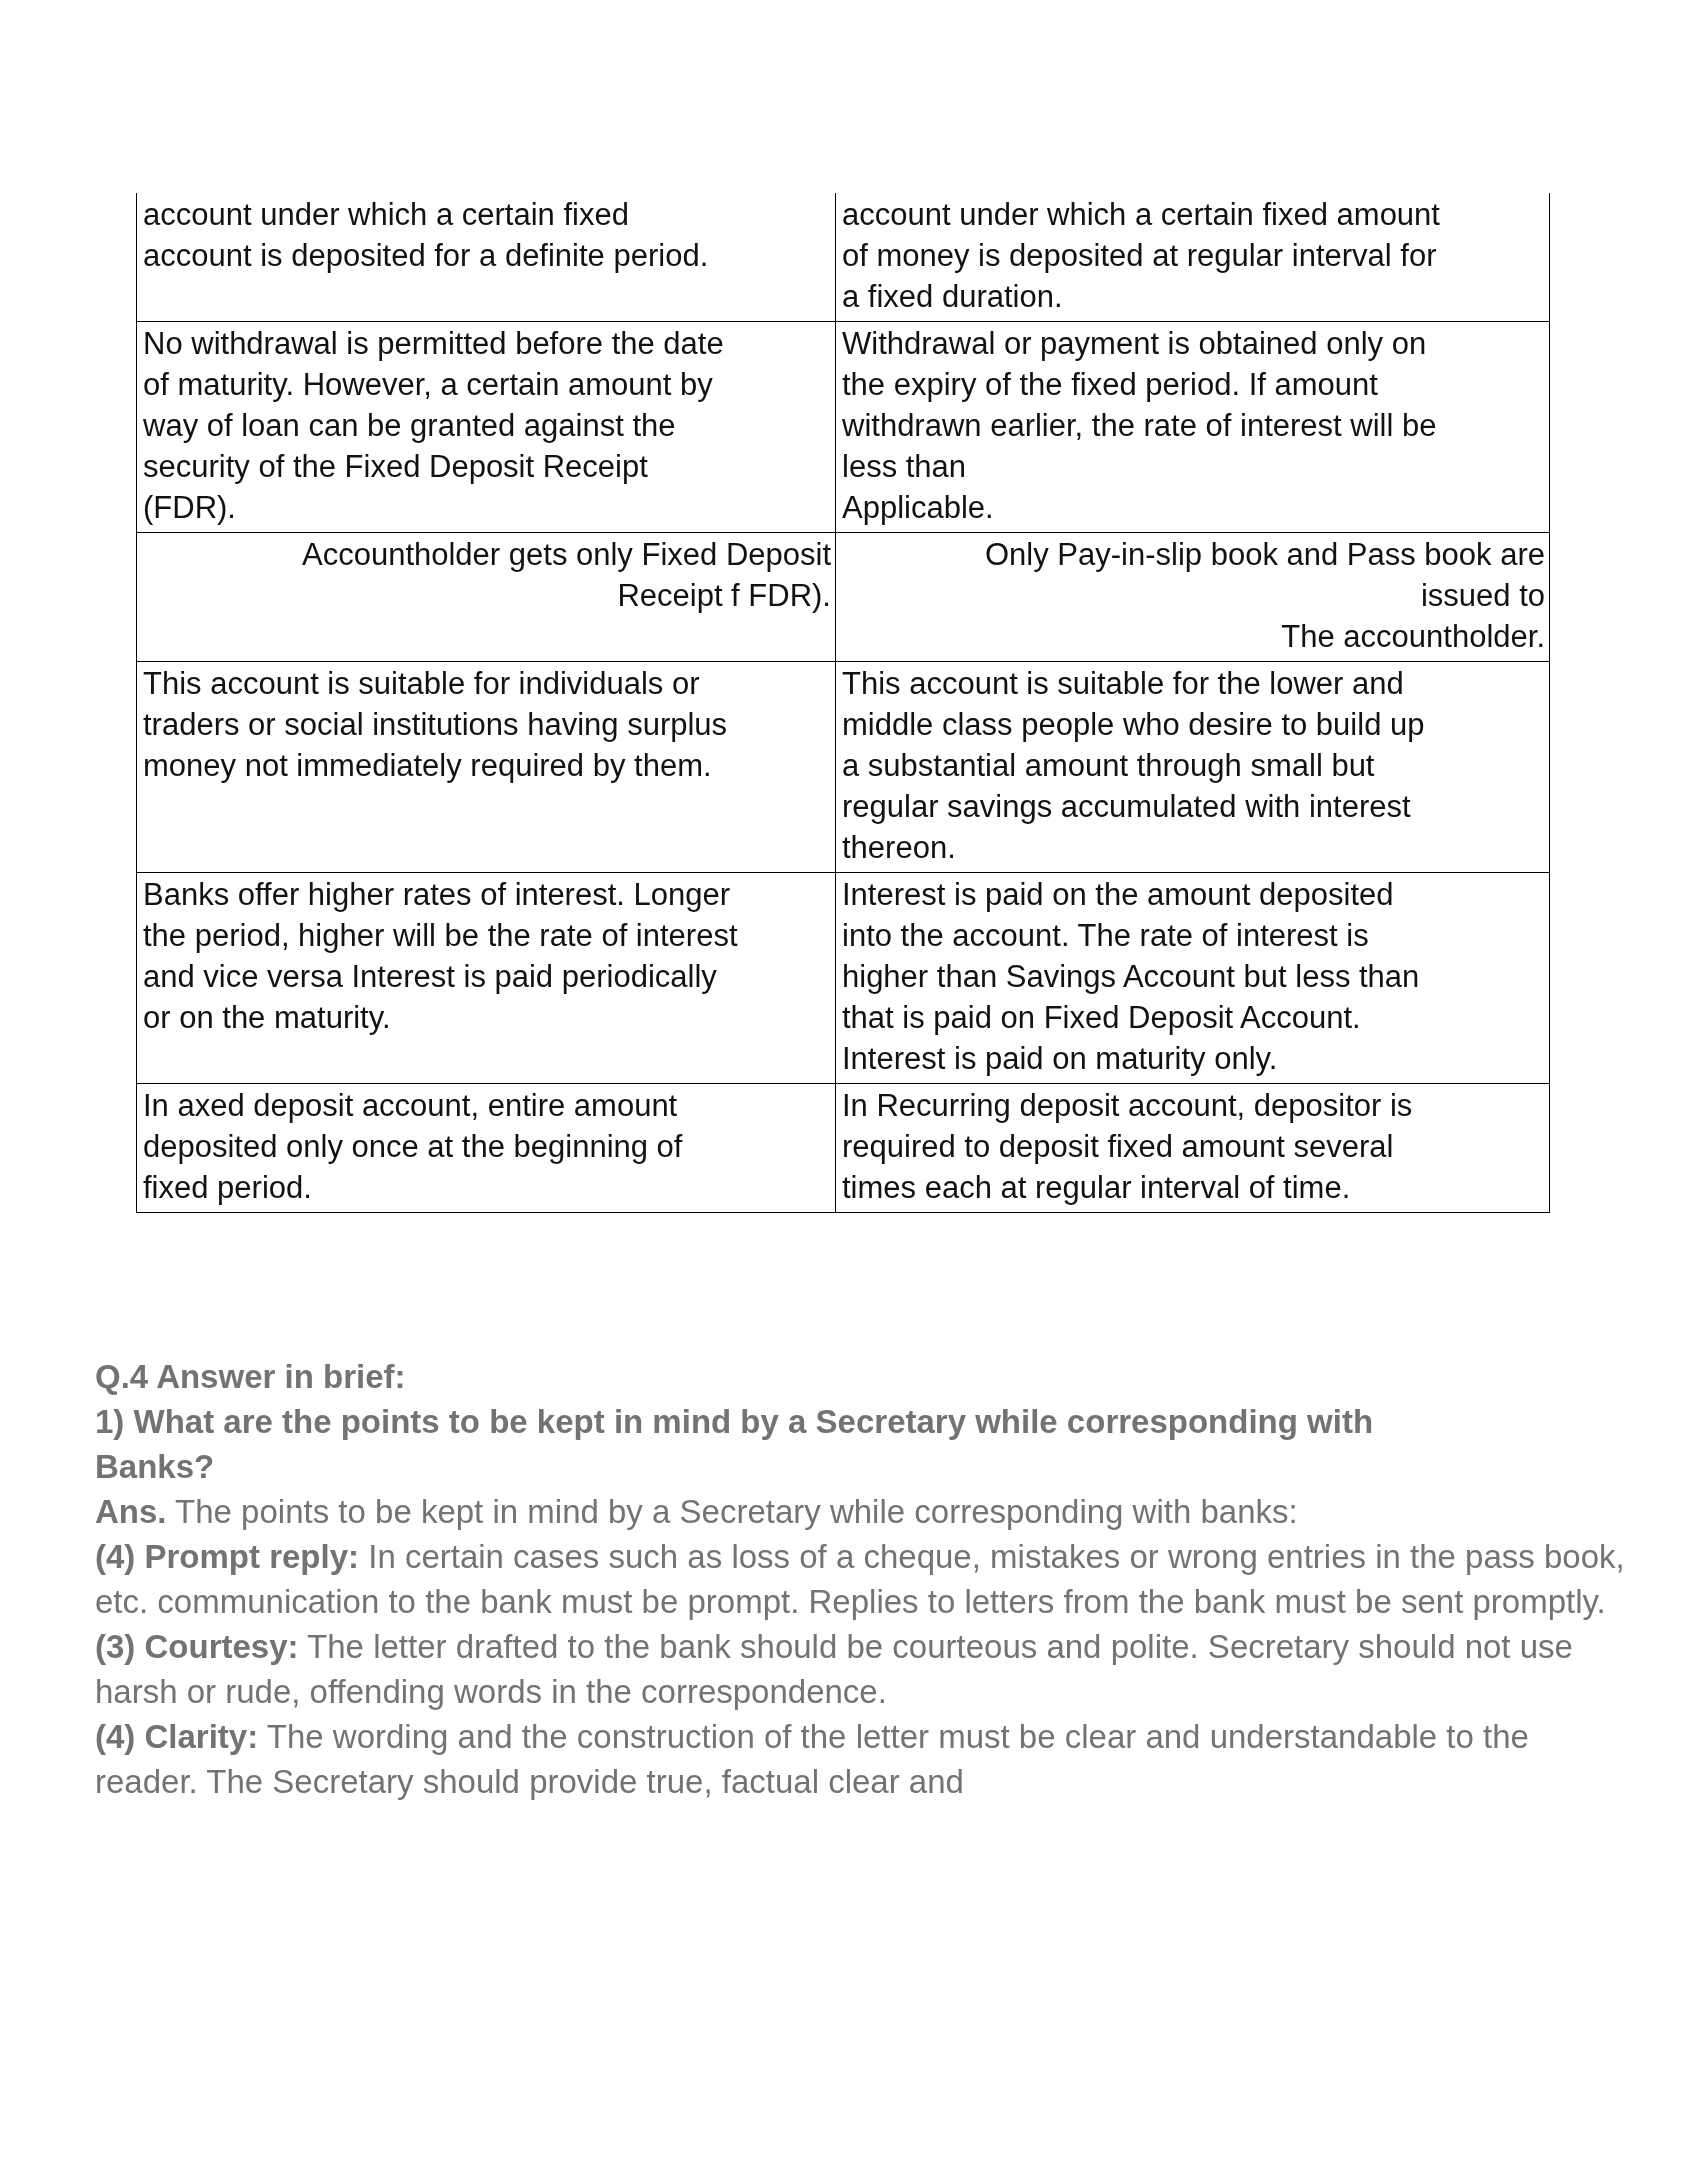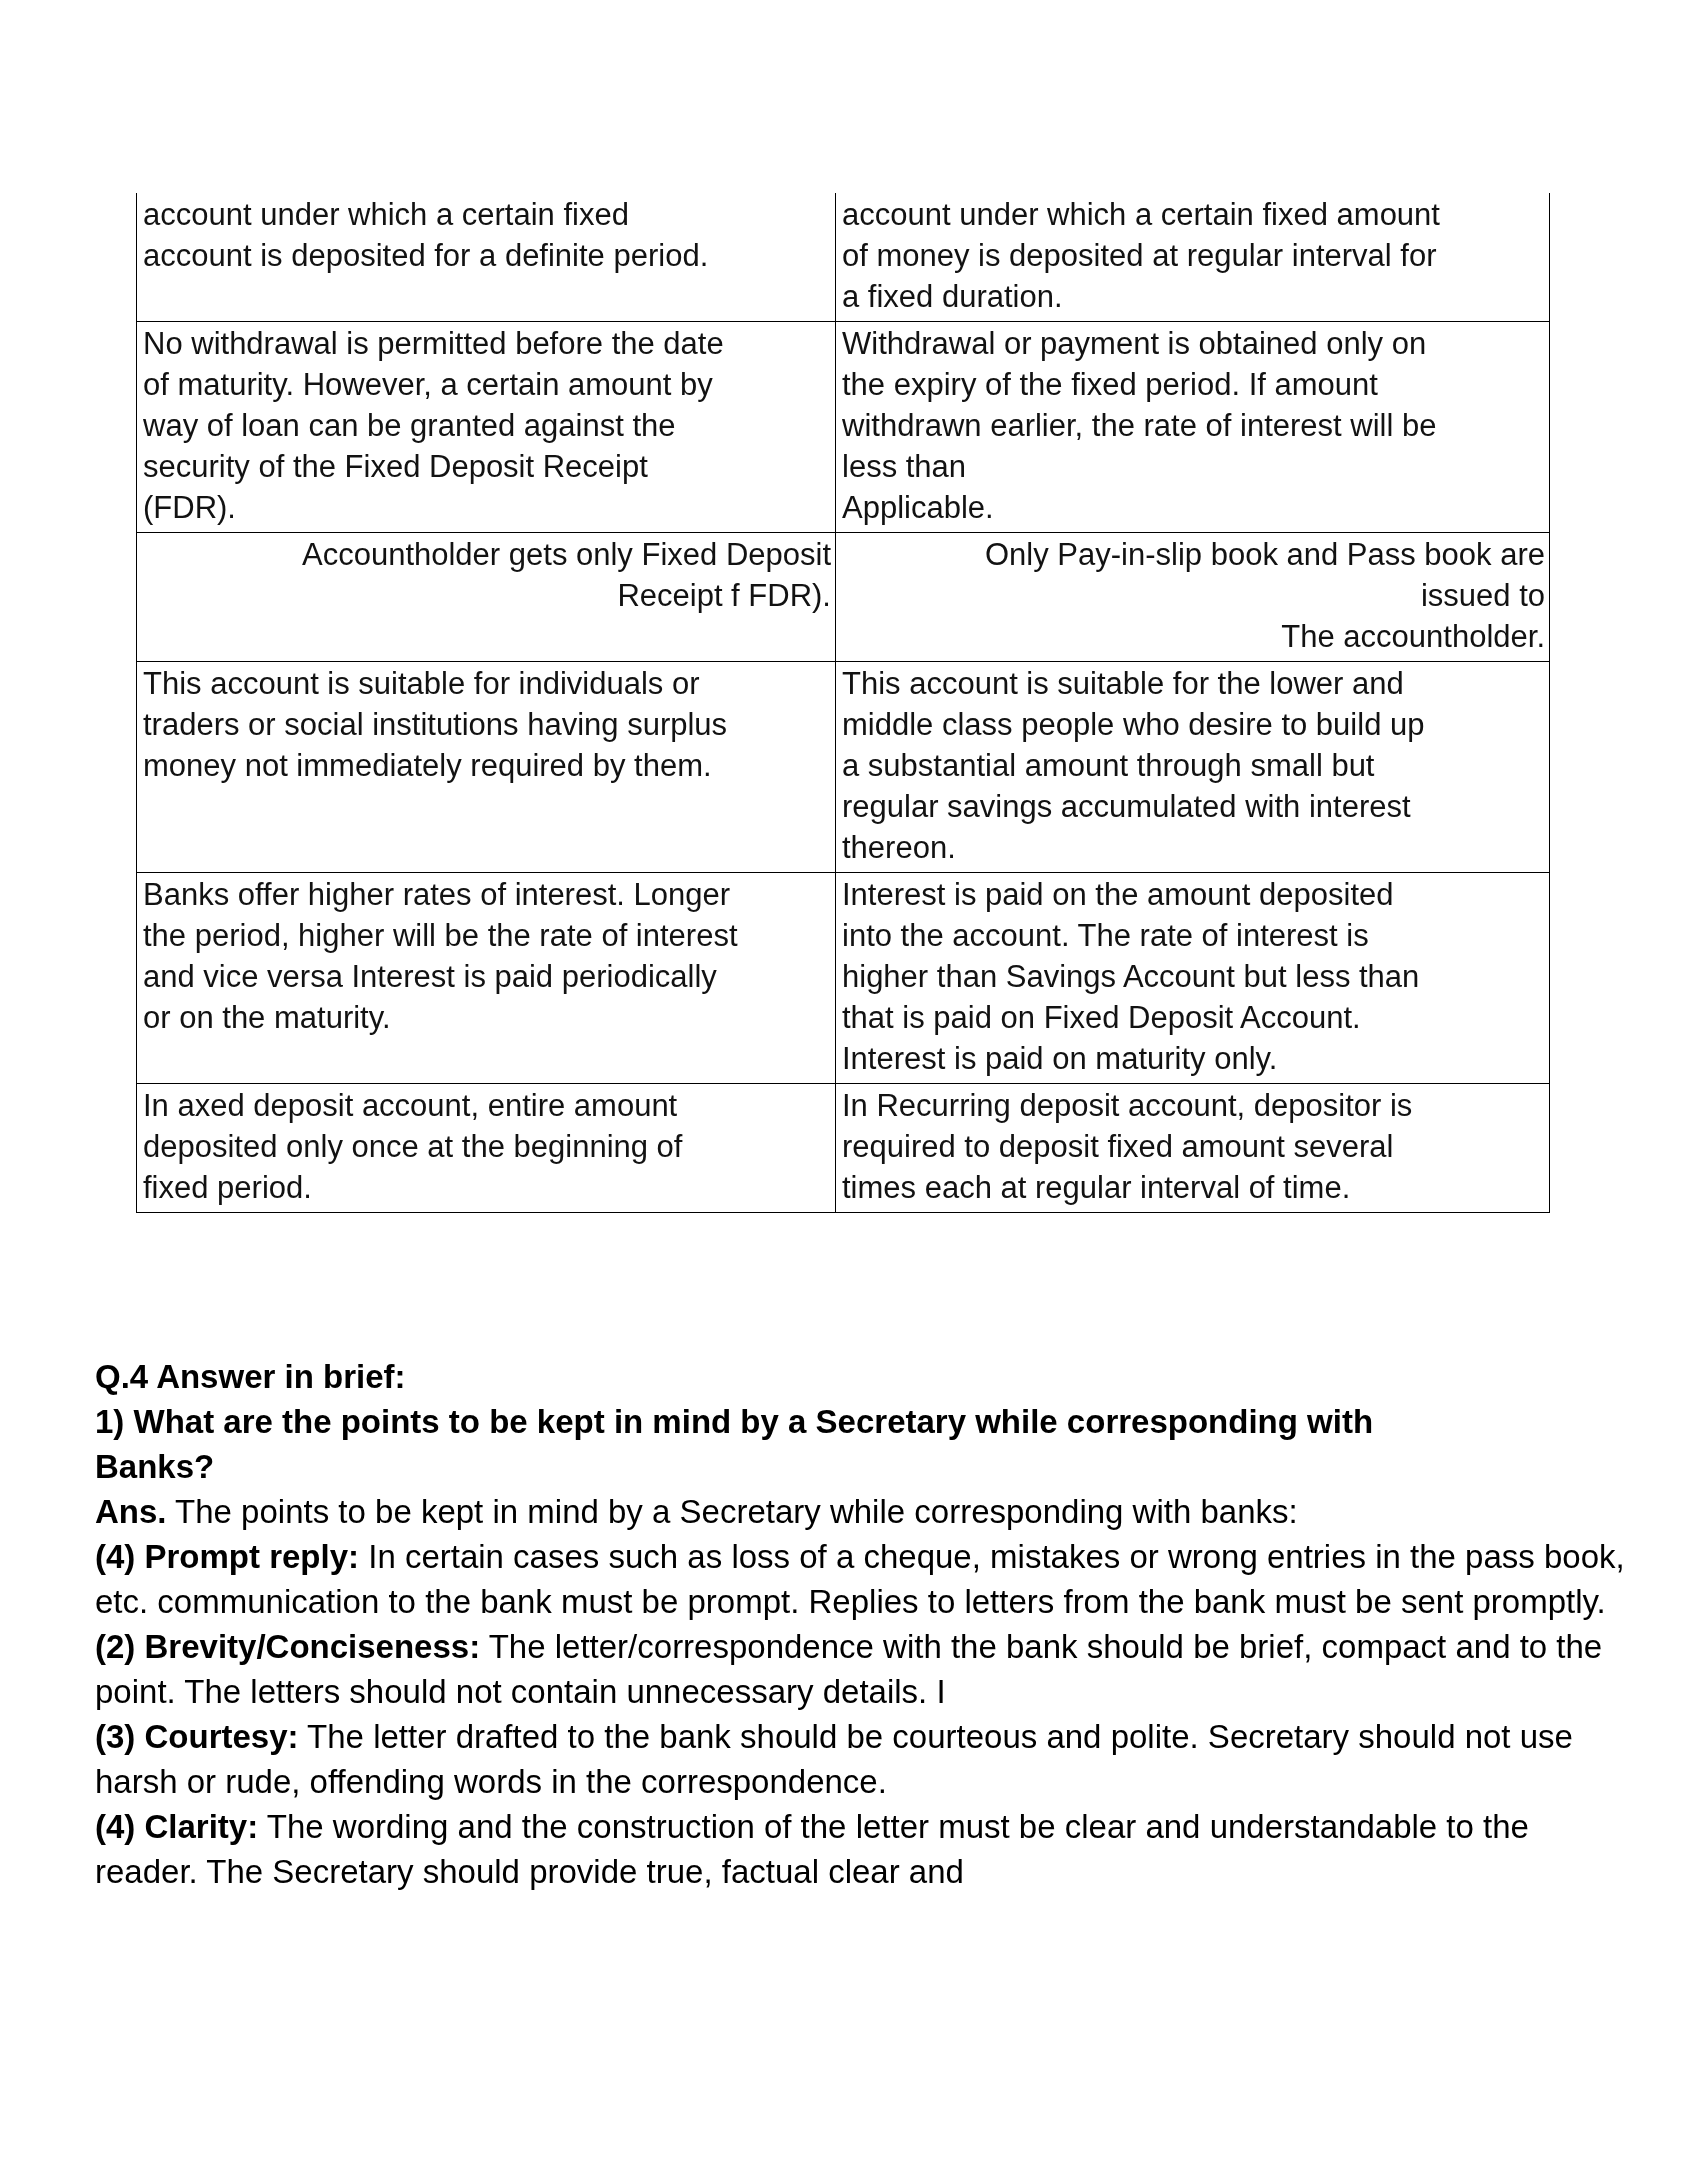--- a/index.html
+++ b/index.html
@@ -40,21 +40,21 @@
   .col-right { width: 714px; }
 
   
   .qa {
     position: absolute;
     left: 95px;
     top: 1354px;
     width: 1533px;
     font-size: 33px;
     line-height: 45px;
-    color: #000000;
+    color: #737373;
   }
   .qa p { margin: 0; }
   .b { font-weight: bold; }
   .prewrap { white-space: pre-line; }
 </style>
 </head>
 <body>
 
 <table class="doc-table">
   <colgroup>
@@ -119,17 +119,16 @@
     </tr>
   </tbody>
 </table>
 
 <div class="qa">
   <p class="b">Q.4 Answer in brief:</p>
   <p class="b prewrap">1) What are the points to be kept in mind by a Secretary while corresponding with
 Banks?</p>
   <p><span class="b">Ans.</span><span> The points to be kept in mind by a Secretary while corresponding with banks:</span></p>
   <p><span class="b">(4) Prompt reply:</span><span> In certain cases such as loss of a cheque, mistakes or wrong entries in the pass book, etc. communication to the bank must be prompt. Replies to letters from the bank must be sent promptly.</span></p>
-  <p><span class="b">(2) Brevity/Conciseness:</span><span> The letter/correspondence with the bank should be brief, compact and to the point. The letters should not contain unnecessary details. I</span></p>
   <p><span class="b">(3) Courtesy:</span><span> The letter drafted to the bank should be courteous and polite. Secretary should not use harsh or rude, offending words in the correspondence.</span></p>
   <p><span class="b">(4) Clarity:</span><span> The wording and the construction of the letter must be clear and understandable to the reader. The Secretary should provide true, factual clear and</span></p>
 </div>
 
 
 </body></html>

